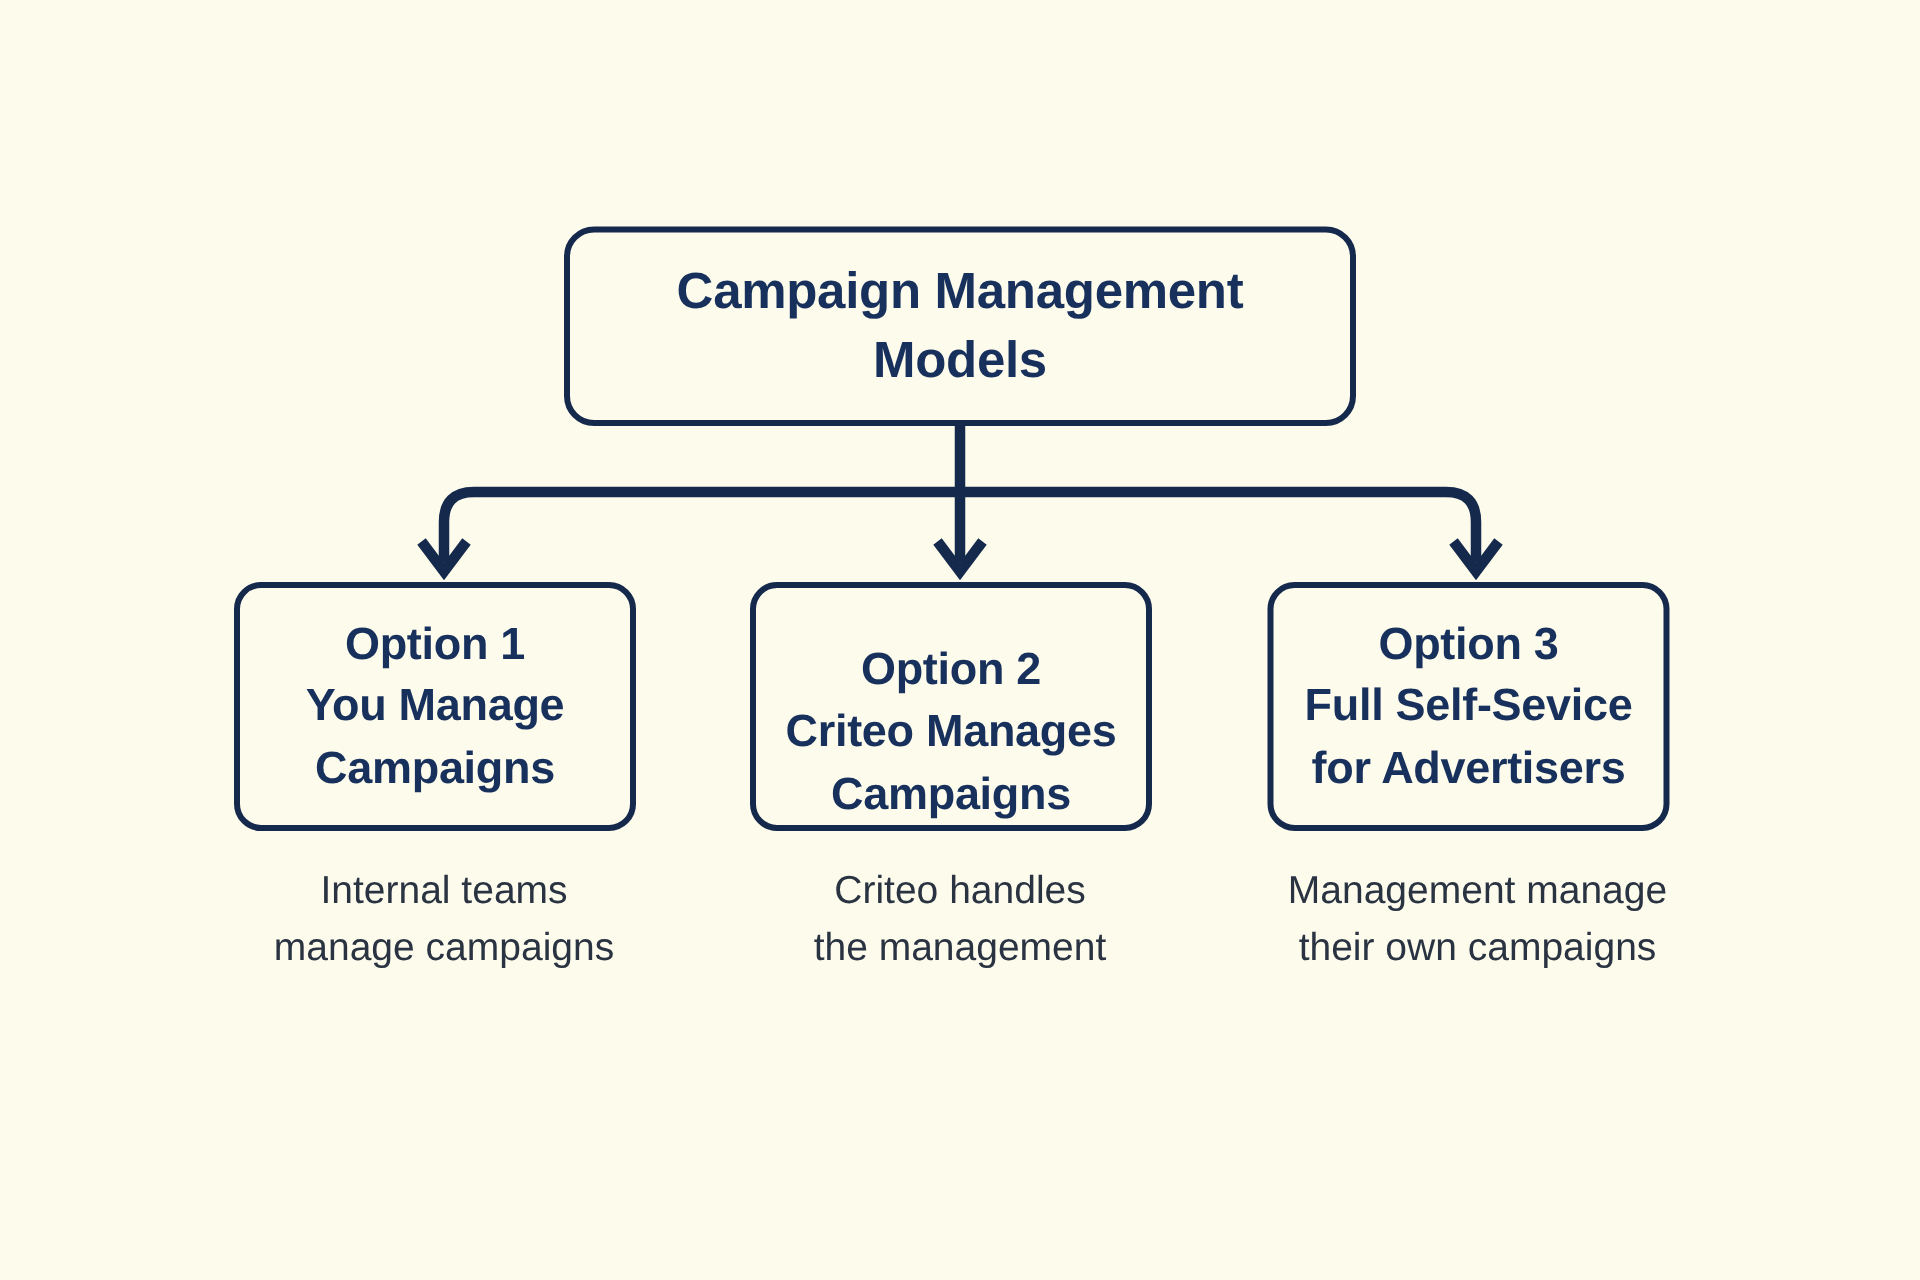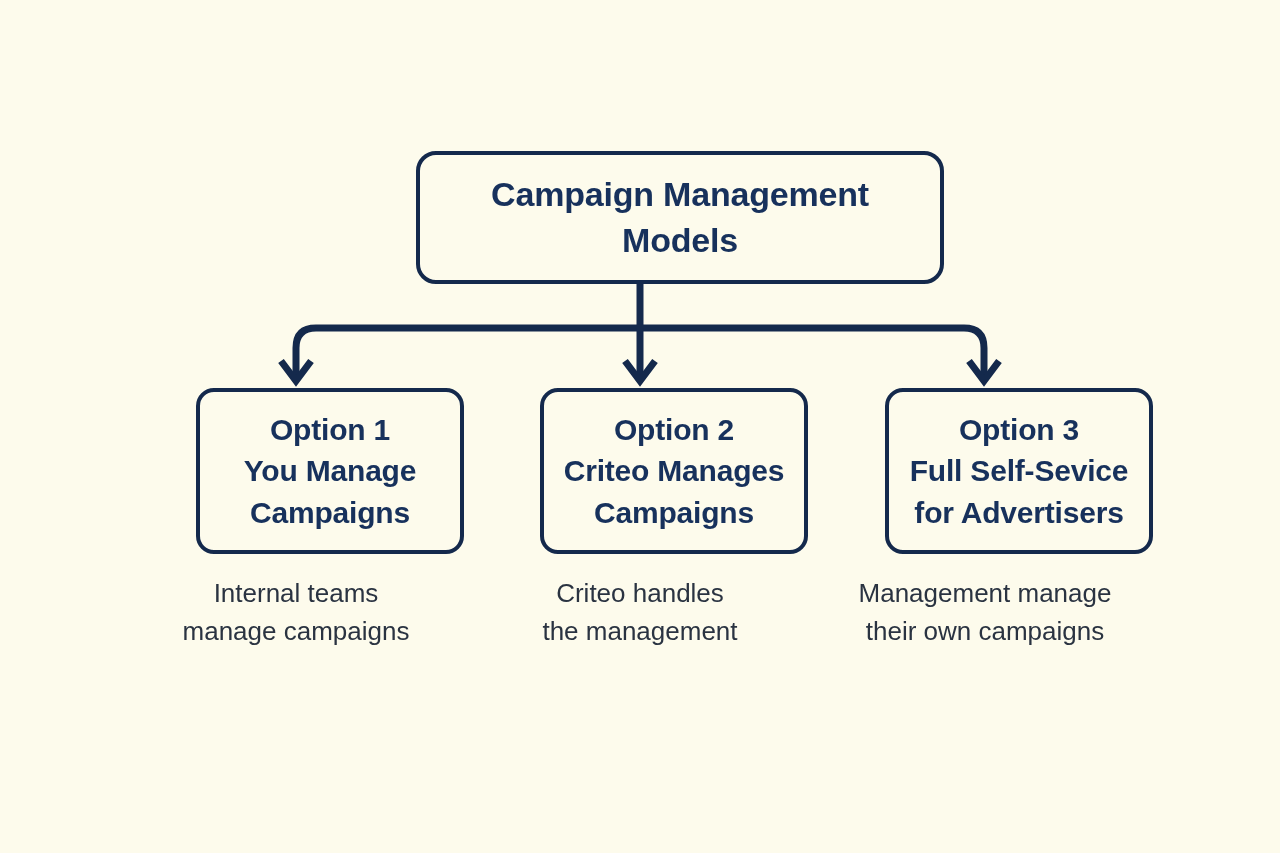--- a/index.html
+++ b/index.html
@@ -36,21 +36,20 @@
     position: absolute;
     box-sizing: border-box;
     border: 4px solid #14294C;
     border-radius: 18px;
     background: transparent;
     display: flex;
     align-items: center;
     justify-content: center;
     text-align: center;
     z-index: 2;
-    margin-left: 40px;
   }
 
   .node-label {
     color: #17315C;
     font-weight: bold;
     letter-spacing: -0.2px;
     white-space: pre-line;
   }
 
   #root-node {
@@ -69,21 +68,21 @@
     top: 388px;
     width: 268px;
     height: 166px;
   }
   .option-node .node-label {
     font-size: 30px;
     line-height: 1.38;
   }
 
   #option-node-1 { left: 156px; }
-  #option-node-2 { left: 500px; }
+  #option-node-2 { left: 500px; align-items: flex-end; }
   #option-node-3 { left: 845px; }
 
   
   .caption {
     position: absolute;
     top: 574px;
     width: 330px;
     text-align: center;
     color: #2A3341;
     font-size: 26px;

